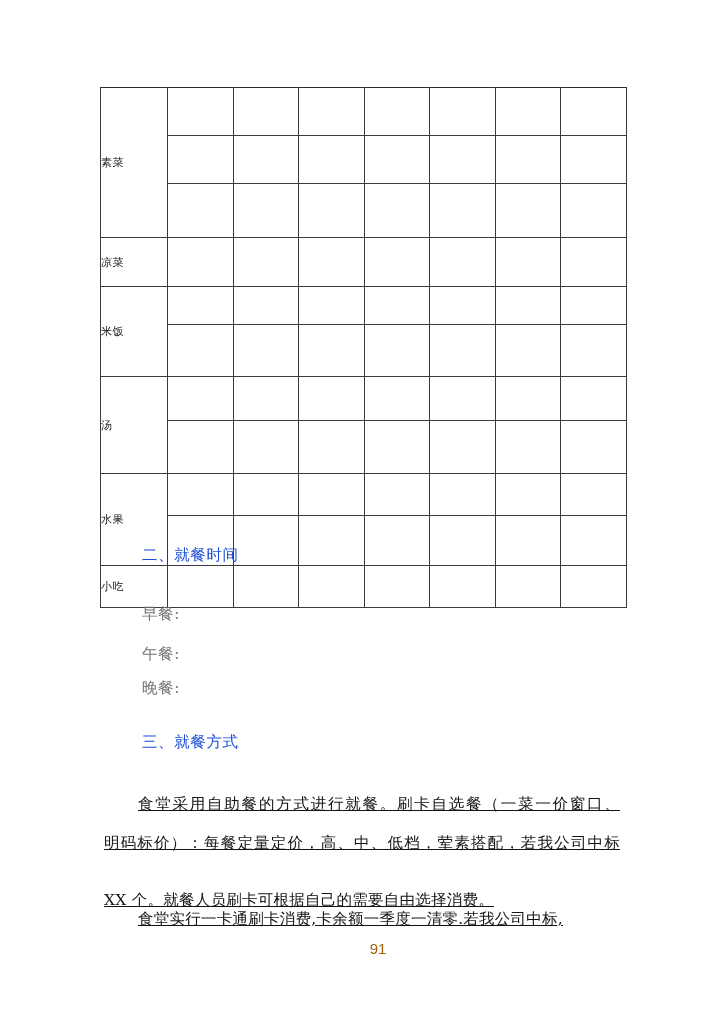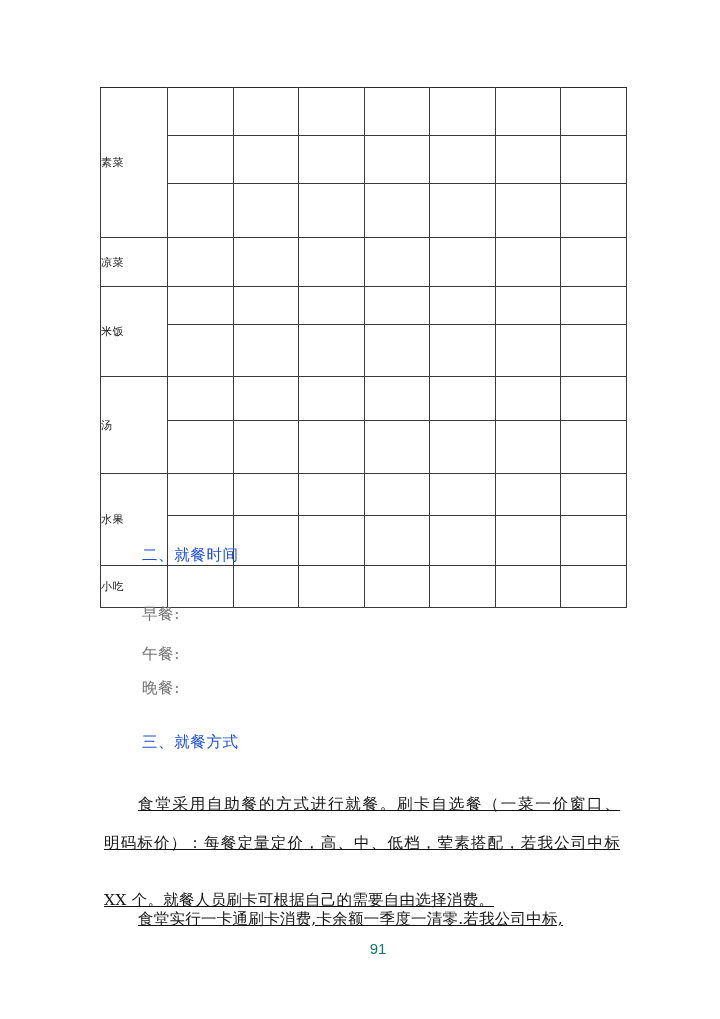--- a/index.html
+++ b/index.html
@@ -106,21 +106,21 @@
   }
 
   
   .page-number {
     position: absolute;
     left: 0;
     right: 0;
     top: 940px;
     text-align: center;
     font-size: 15px;
-    color: #0f766e;
+    color: #a16207;
     font-family: "Liberation Sans", sans-serif;
     padding-left: 36px;
   }
 </style>
 </head>
 <body>
 
 <div class="page">
 
   <div class="menu-table-wrap">

